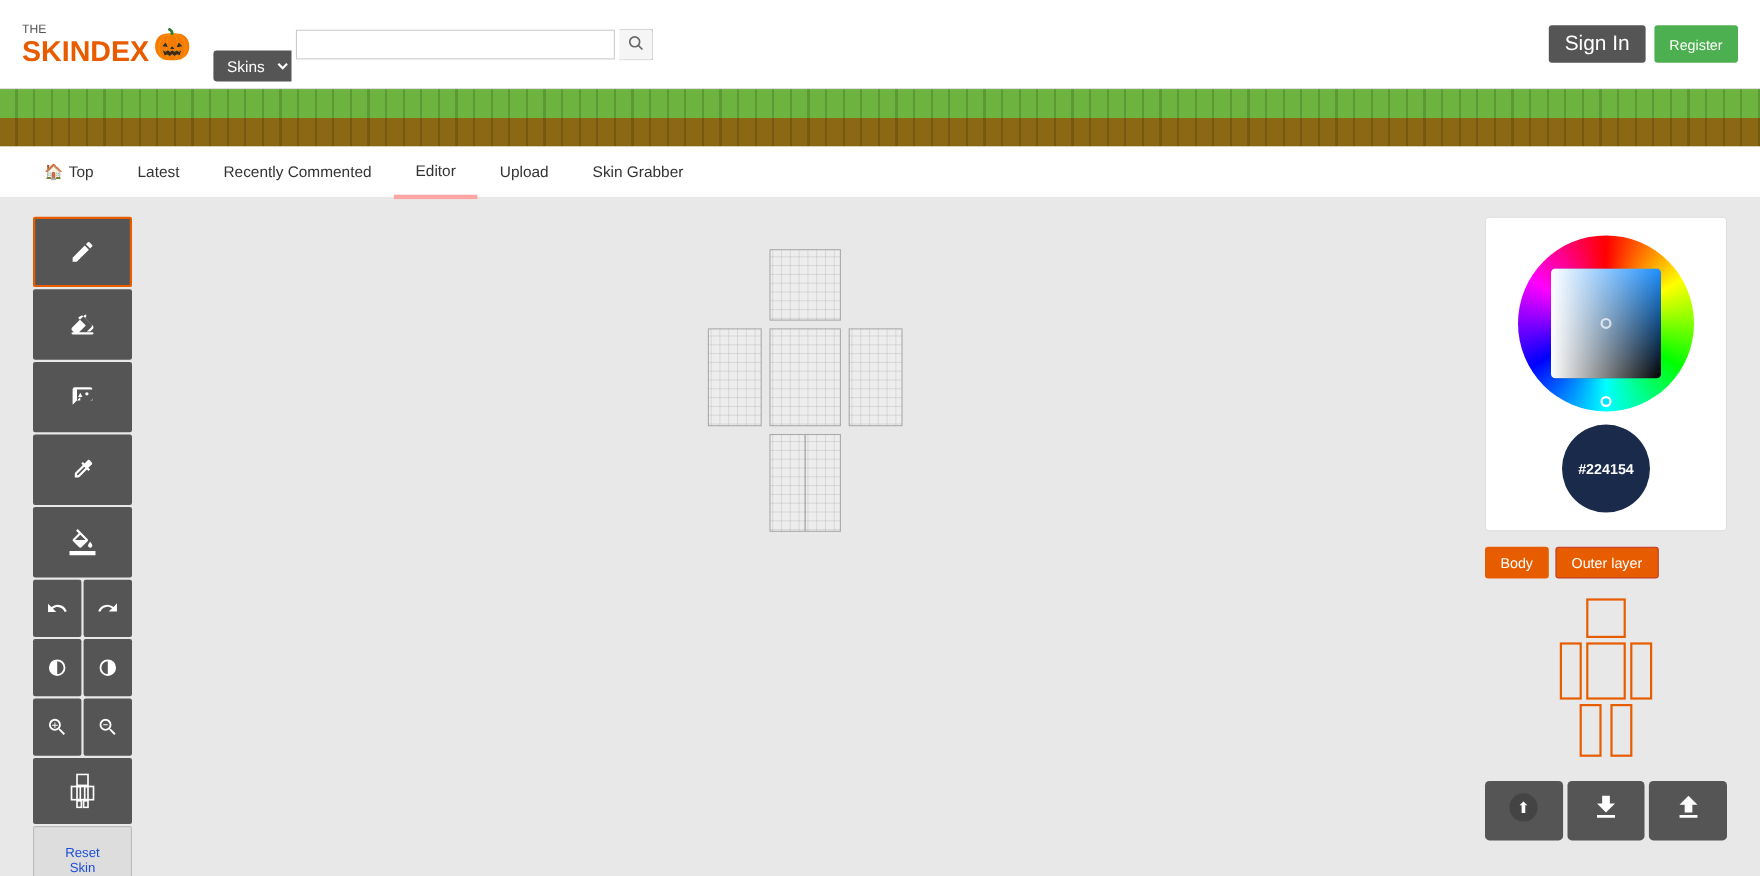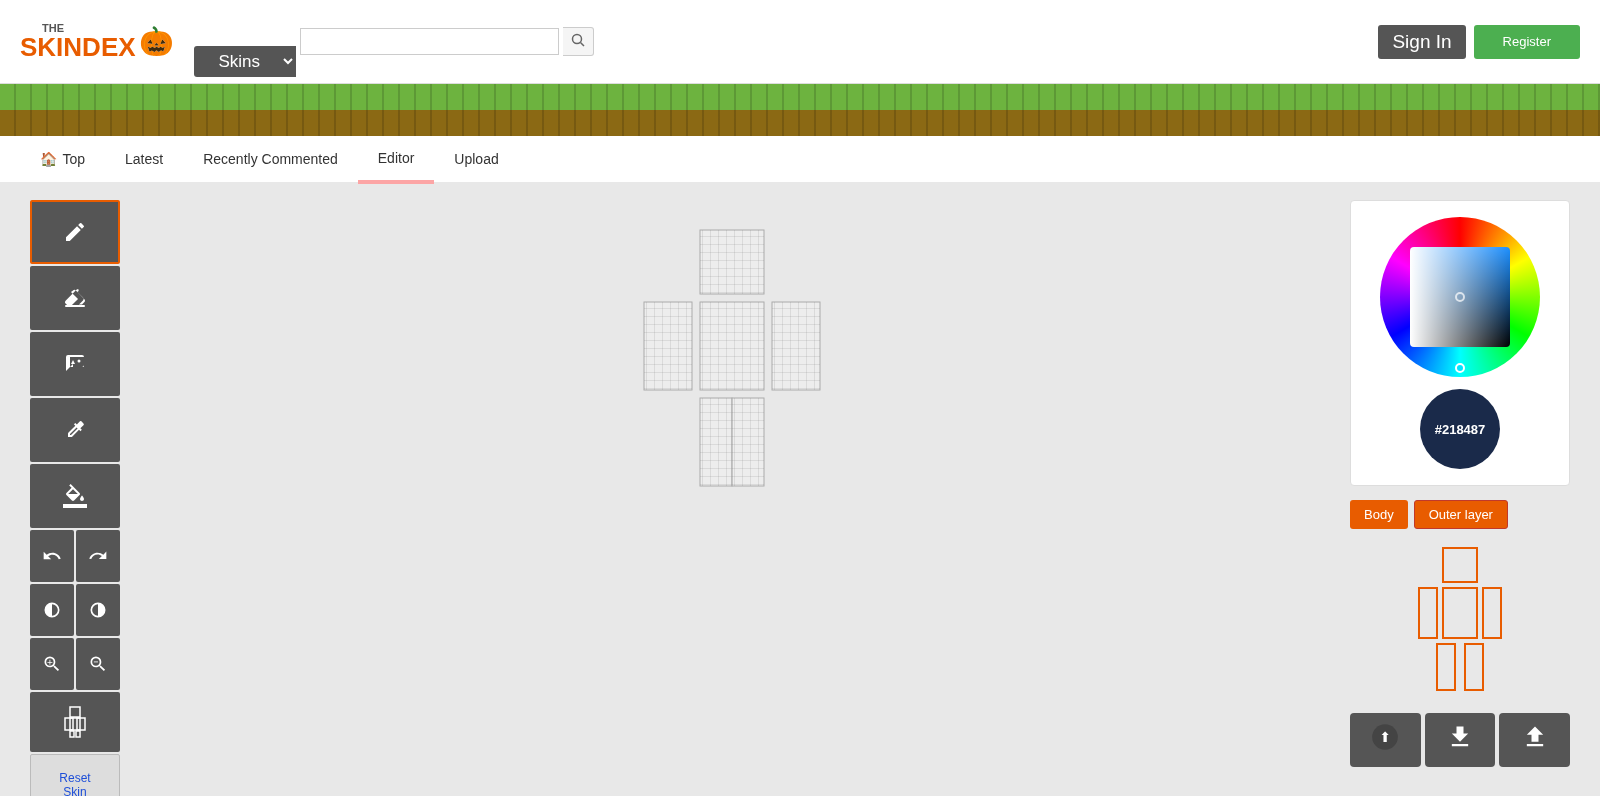--- a/index.html
+++ b/index.html
@@ -15,23 +15,22 @@
       border-bottom: 1px solid #ddd;
     }
     .logo-area {
       display: flex;
       align-items: center;
       gap: 4px;
     }
     .logo-text {
       font-size: 11px;
       color: #555;
-      font-weight: bold;
+      font-weight: normal;
       line-height: 1;
-      margin-left: 22px;
     }
     .logo-name {
       font-size: 26px;
       font-weight: 900;
       color: #e85c00;
       line-height: 1;
     }
     .logo-pumpkin {
       font-size: 28px;
     }
@@ -39,23 +38,23 @@
       display: flex;
       align-items: center;
       flex: 1;
       max-width: 400px;
       gap: 4px;
     }
     .search-dropdown {
       background: #555;
       color: #fff;
       border: none;
-      padding: 5px 20px;
+      padding: 5px 8px;
       border-radius: 3px 0 0 3px;
-      font-size: 17px;
+      font-size: 14px;
       cursor: pointer;
       margin-top: 40px;
     }
     .search-input {
       flex: 1;
       padding: 5px 8px;
       border: 1px solid #ccc;
       font-size: 13px;
       outline: none;
     }
@@ -78,21 +77,21 @@
       border: none;
       padding: 6px 14px;
       border-radius: 3px;
       cursor: pointer;
       font-size: 19px;
     }
     .btn-register {
       background: #4caf50;
       color: #fff;
       border: none;
-      padding: 6px 29px;
+      padding: 6px 14px;
       border-radius: 3px;
       cursor: pointer;
       font-size: 13px;
     }
 
     
     .grass-banner {
       height: 52px;
       background: linear-gradient(180deg, #6db33f 0%, #6db33f 50%, #8b6914 50%, #8b6914 100%);
       position: relative;
@@ -365,20 +364,23 @@
   </a>
   <a class="nav-item">
     <span>Recently Commented</span>
   </a>
   <a class="nav-item active">
     <span>Editor</span>
   </a>
   <a class="nav-item">
     <span>Upload</span>
   </a>
+  <a class="nav-item">
+    <span>Skin Grabber</span>
+  </a>
 </div>
 
 <div style="padding: 16px 30px;">
 
   <div style="display:flex; gap:30px; align-items:flex-start;">
 
     <div class="tools-panel">
 
       <button class="tool-btn active" title="Pencil" style="border:2px solid #e85c00;">
         <svg width="24" height="24" viewBox="0 0 24 24">
@@ -552,21 +554,21 @@
               width:10px; height:10px; border-radius:50%; border:2px solid rgba(255,255,255,0.7);
               background: transparent;"></div>
           </div>
           
           <div style="position:absolute; bottom:4px; left:50%; transform:translateX(-50%);
             width:10px; height:10px; border-radius:50%; border:2px solid white;
             background: #00e5ff;"></div>
         </div>
 
         <div class="color-hex-display">
-          <span>#218487</span>
+          <span>#224154</span>
         </div>
       </div>
 
       <div class="body-selector">
         <button class="body-btn active">Body</button>
         <button class="body-btn outer">Outer layer</button>
       </div>
 
       <div class="skin-diagram">
 

